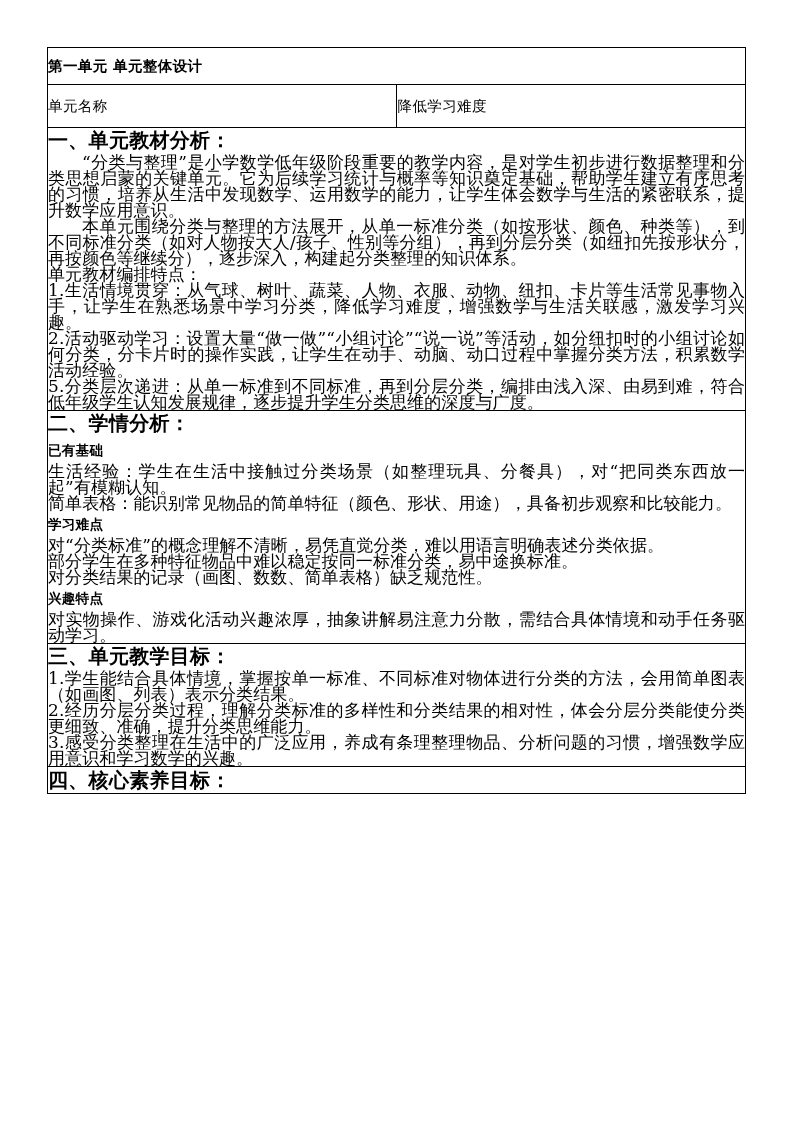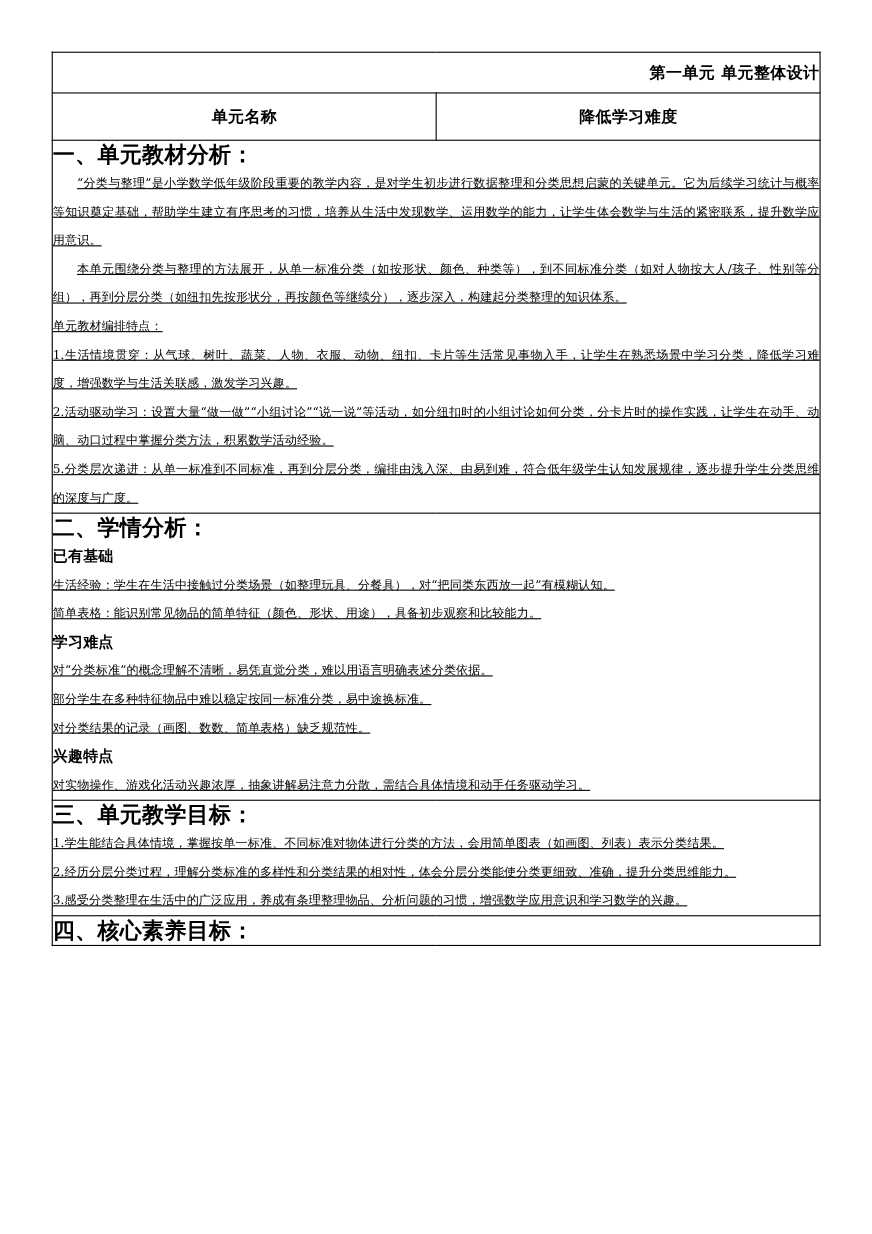--- a/index.html
+++ b/index.html
@@ -34,31 +34,30 @@
   }
   .doc-table td {
     border: 1.3px solid #000000;
     vertical-align: top;
     padding: 0;
   }
 
   
   .row-title td {
     height: 36px;
-    text-align: right;
+    text-align: left;
     vertical-align: middle;
     font-weight: bold;
     font-size: 14.5px;
     letter-spacing: 0.4px;
   }
   .row-name td {
     height: 42px;
-    text-align: center;
     vertical-align: middle;
-    font-weight: bold;
+    font-weight: normal;
     font-size: 14.5px;
     letter-spacing: 0.4px;
   }
   .col-left  { width: 349px; }
   .col-right { width: 348px; }
 
   
   .section-cell {
     padding: 7px 5px 8px 5px;
   }
@@ -70,27 +69,26 @@
     letter-spacing: 0.3px;
   }
   .sub-head {
     font-weight: bold;
     font-size: 13.6px;
     line-height: 26px;
     margin: 0;
     letter-spacing: 0.2px;
   }
   p.para {
-    font-size: 11px;
-    line-height: 26px;
+    font-size: 17px;
+    line-height: 16px;
     margin: 0;
     text-align: justify;
     text-justify: inter-ideograph;
     letter-spacing: 0.1px;
-    text-decoration: underline;
   }
   p.indent {
     text-indent: 2em;
   }
   .sec4 .sec-head {
     line-height: 26px;
     margin: 0;
   }
   .sec4-cell {
     padding: 8px 5px 12px 5px;

